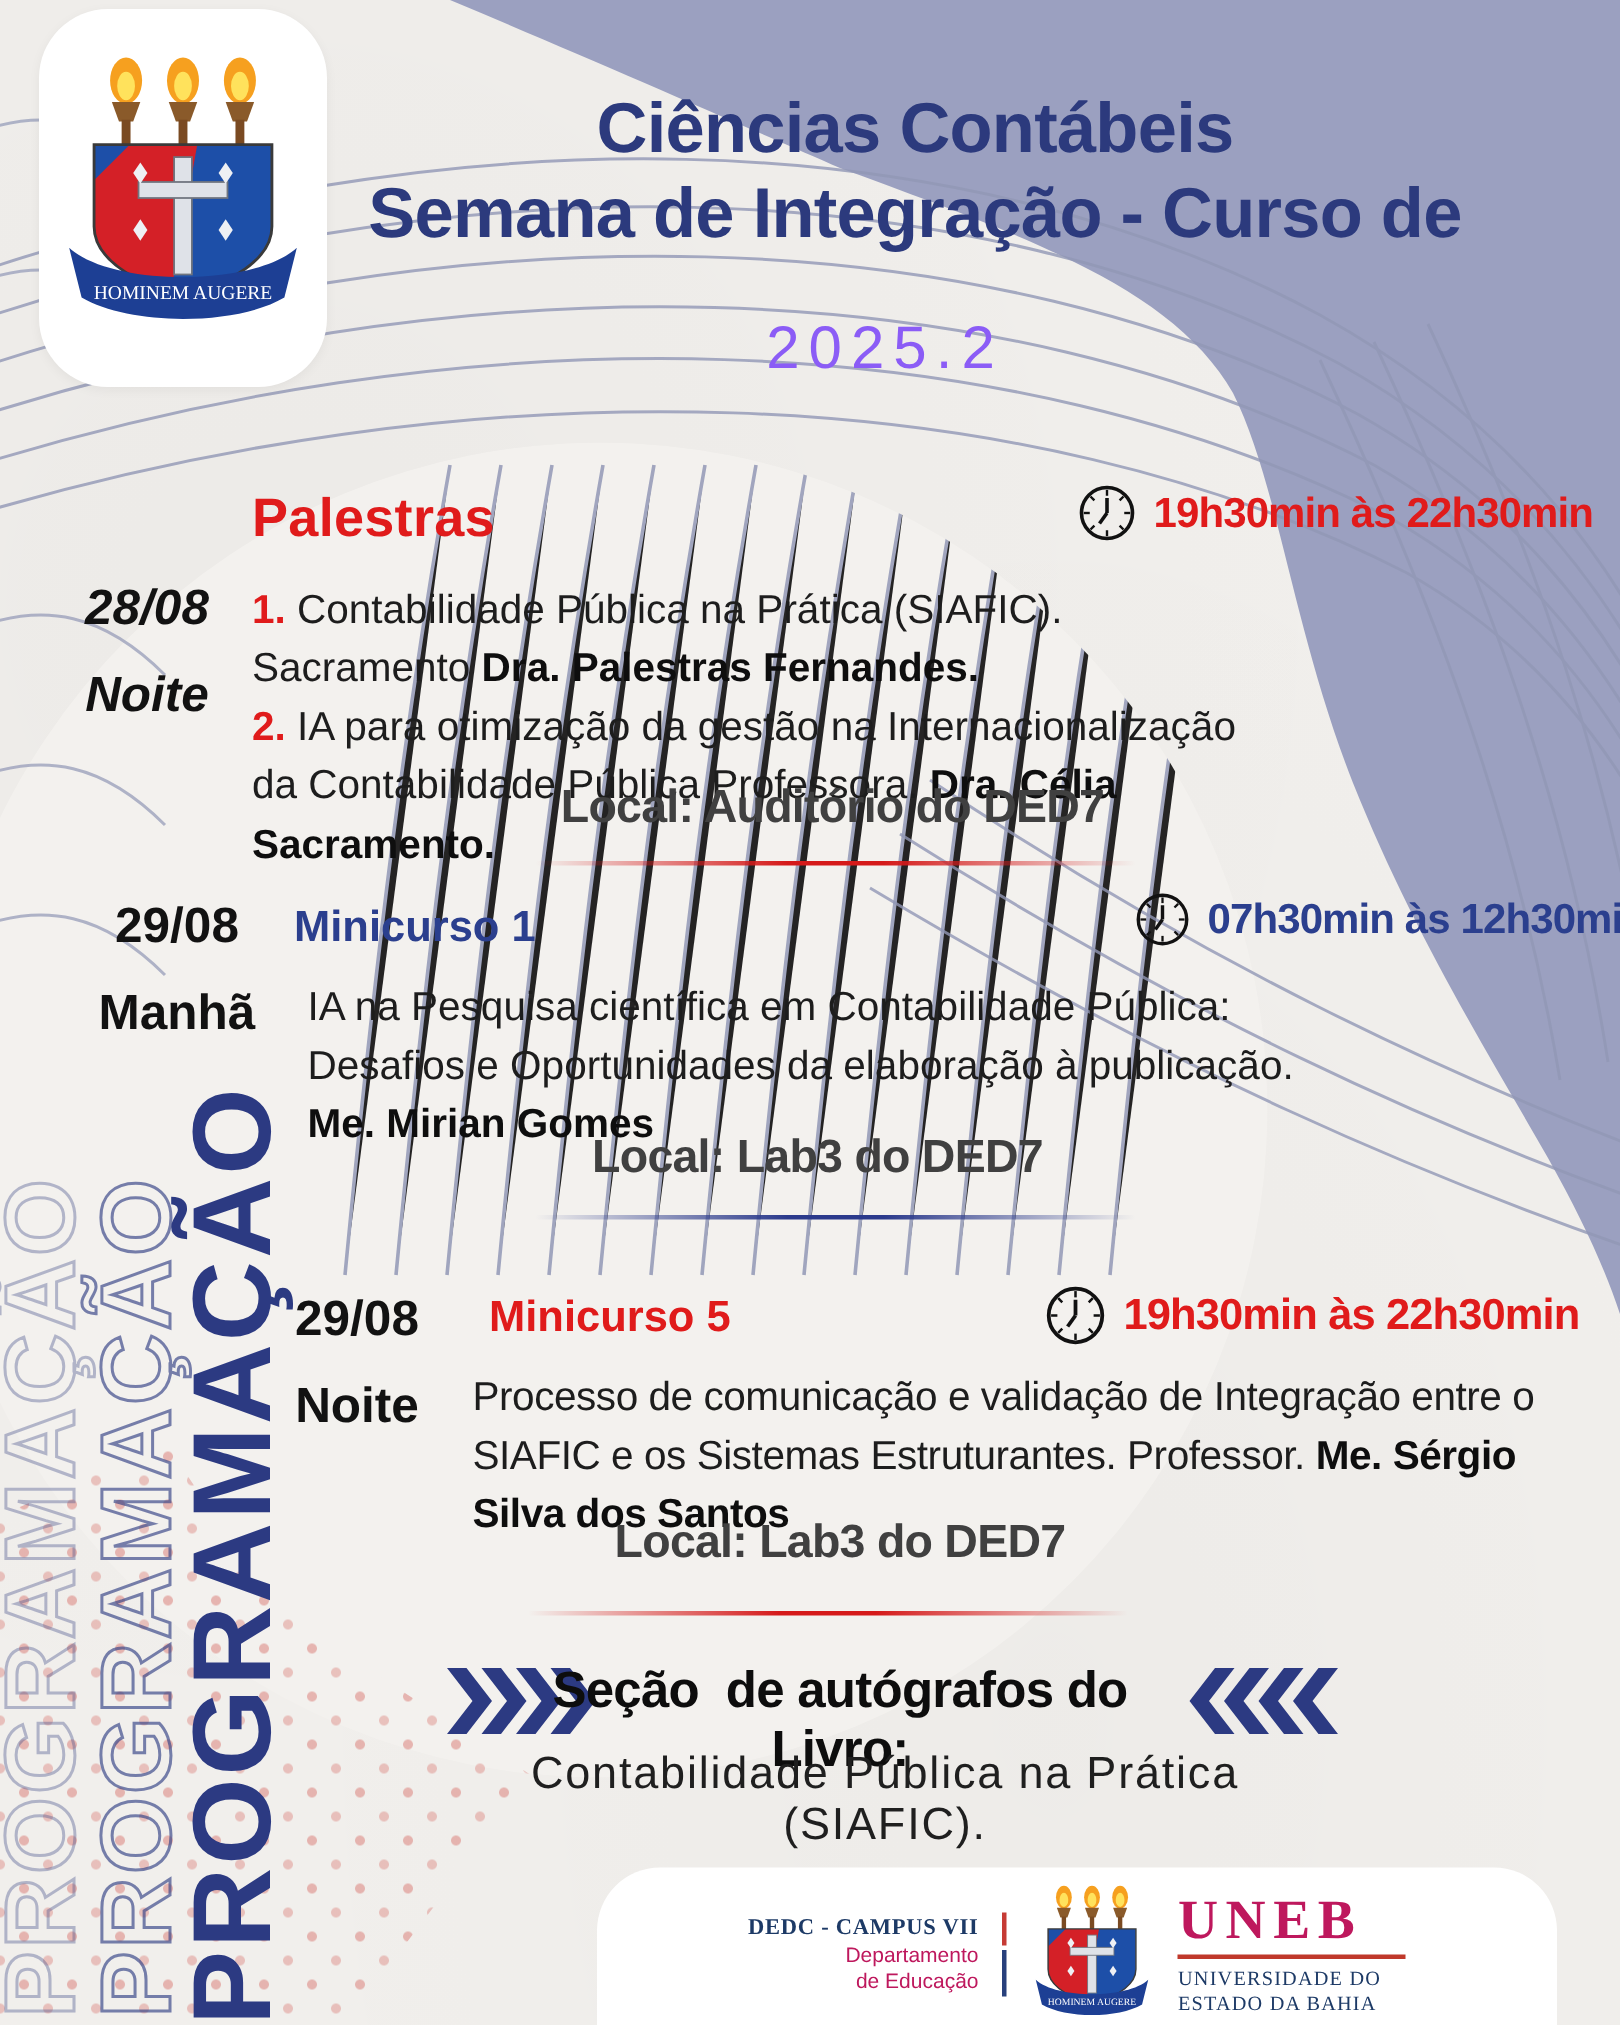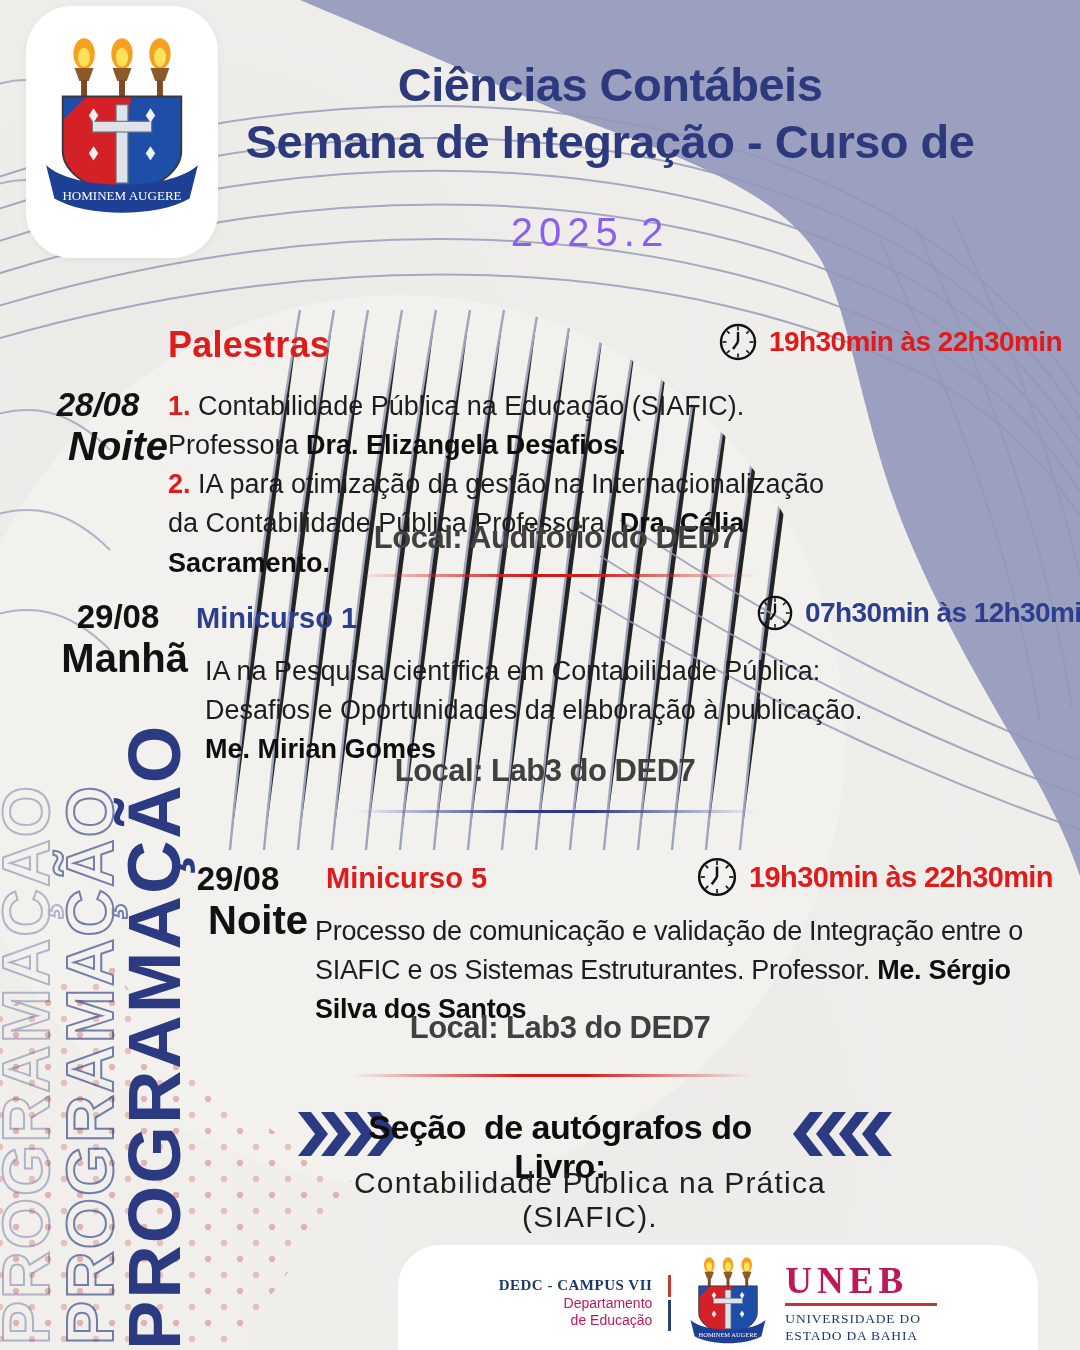--- a/index.html
+++ b/index.html
@@ -58,21 +58,21 @@
   .h-navy{ color:#2b3f8e; }
   .sec-h{ z-index:3; font-weight:800; font-size:36px; letter-spacing:.2px; }
   .mini-h{ z-index:3; font-weight:800; font-size:29px; }
 
   .timebox{ z-index:3; display:flex; align-items:center; gap:11px; }
   .timebox .t{ font-weight:800; font-size:28px; letter-spacing:-.6px; white-space:nowrap; }
   .clock{ color:#111; flex:0 0 auto; }
 
   .datecol{ z-index:3; width:140px; text-align:center; font-weight:800; color:#121212; }
   .datecol .d{ font-size:33px; display:block; }
-  .datecol .p{ font-size:40px; display:block; margin-top:0;text-align:right; }
+  .datecol .p{ font-size:33px; display:block; margin-top:20px; }
 
   .para{ z-index:3; font-size:27px; line-height:1.45; color:#1d1d1d; }
   .para b{ color:#0e0e0e; }
   .para .num{ color:#e01b1b; font-weight:800; }
   .para p{ margin:0; }
 
   .local{
     z-index:3; width:600px; text-align:center;
     font-weight:800; font-size:31px; letter-spacing:-.5px; color:#404040;
   }
@@ -247,21 +247,21 @@
   </svg>
   <span class="t h-red">19h30min às 22h30min</span>
 </div>
 
 <div class="abs datecol" style="left:28px; top:386px;font-style:italic;">
   <span class="d">28/08</span>
   <span class="p">Noite</span>
 </div>
 
 <div class="abs para" style="left:168px; top:387px; width:690px;">
-  <p><span class="num">1.</span><span> Contabilidade Pública na Educação (SIAFIC). Professora </span><b>Dra. Elizangela Desafios.</b></p>
+  <p><span class="num">1.</span><span> Contabilidade Pública na Prática (SIAFIC). Sacramento </span><b>Dra. Palestras Fernandes.</b></p>
   <p><span class="num">2.</span><span> IA para otimização da gestão na Internacionalização da Contabilidade Pública Professora. </span><b>Dra. Célia Sacramento.</b></p>
 </div>
 
 <div class="abs local" style="left:255px; top:520px;">Local: Auditório do DED7</div>
 <div class="abs divider div-red" style="left:357px; top:574px;"></div>
 
 <div class="abs datecol" style="left:48px; top:598px;">
   <span class="d">29/08</span>
   <span class="p">Manhã</span>
 </div>

